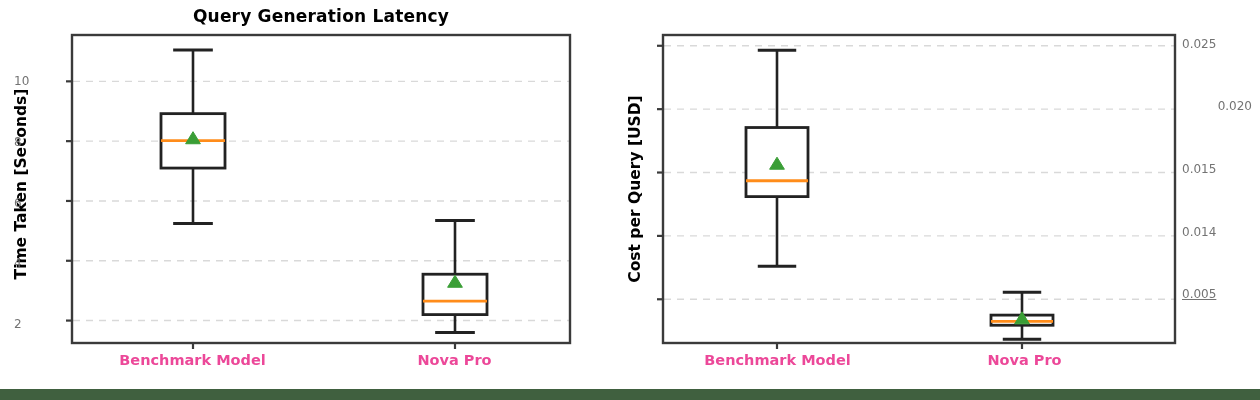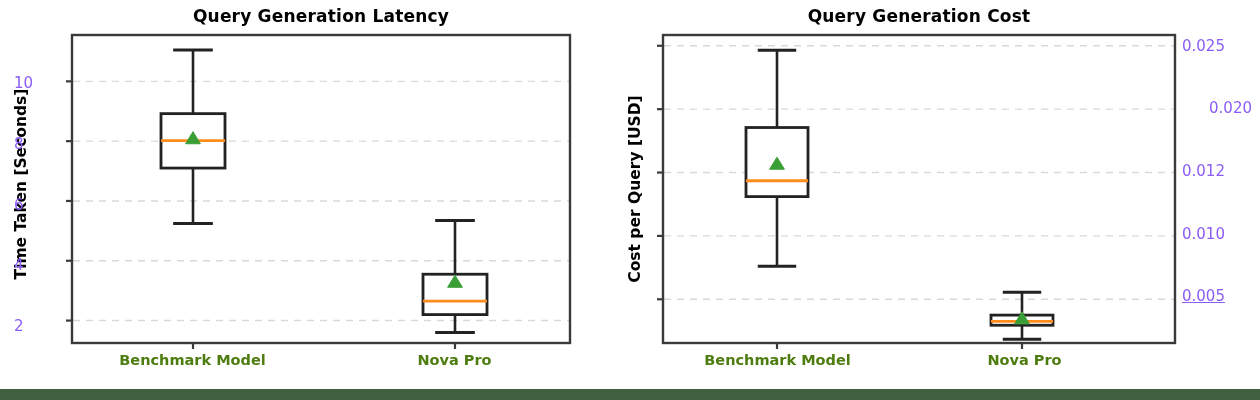--- a/index.html
+++ b/index.html
@@ -60,33 +60,33 @@
   .axis-label-right {
     left: 520px;
     top: 180px;
     width: 230px;
     text-align: center;
     transform: rotate(-90deg);
   }
 
   .ytick {
     position: absolute;
-    font-size: 15px;
-    color: #8b5cf6;
+    font-size: 12px;
+    color: #737373;
     white-space: nowrap;
   }
   .ytick-left  { width: 46px; left: 14px; }
   .ytick-right { text-align: left;  width: 70px; left: 1182px; }
 
   .xtick {
     position: absolute;
     top: 352px;
     font-size: 14.5px;
     font-weight: bold;
-    color: #4d7c0f;
+    color: #ec4899;
     text-align: center;
     white-space: nowrap;
   }
 
   svg.plot { position: absolute; left: 0; top: 0; overflow: visible; }
 
   .footer-bar {
     position: absolute;
     left: 0;
     bottom: 0;
@@ -144,21 +144,20 @@
           <line x1="435.16" x2="474.84" y1="332.5339805825243" y2="332.5339805825243" stroke="#222222" stroke-width="3"></line>
           <rect x="423" y="274.22330097087377" width="64" height="40.36893203883494" fill="#ffffff" stroke="#222222" stroke-width="2.8"></rect>
           <line x1="423" x2="487" y1="301.13592233009706" y2="301.13592233009706" stroke="#ff8c1a" stroke-width="2.8"></line>
           <polygon points="455,275.21902912621357 447.62,287.2790291262136 462.38,287.2790291262136" fill="#3a9e36" stroke="#3a9e36" stroke-width="1"></polygon>
         </g>
       </svg>
   </div>
 
   <div class="panel panel-right">
 
-    <div class="chart-title">Query Generation Cost</div>
 
     <svg class="plot" id="svg-cost" width="630" height="390">
         <line x1="34" x2="544" y1="299.2716049382716" y2="299.2716049382716" stroke="#d9d9d9" stroke-width="1.4" stroke-dasharray="7,6"></line>
         <line x1="34" x2="544" y1="235.89711934156378" y2="235.89711934156378" stroke="#d9d9d9" stroke-width="1.4" stroke-dasharray="7,6"></line>
         <line x1="34" x2="544" y1="172.52263374485597" y2="172.52263374485597" stroke="#d9d9d9" stroke-width="1.4" stroke-dasharray="7,6"></line>
         <line x1="34" x2="544" y1="109.14814814814818" y2="109.14814814814818" stroke="#d9d9d9" stroke-width="1.4" stroke-dasharray="7,6"></line>
         <line x1="34" x2="544" y1="45.77366255144034" y2="45.77366255144034" stroke="#d9d9d9" stroke-width="1.4" stroke-dasharray="7,6"></line>
         <line x1="27" x2="33" y1="299.2716049382716" y2="299.2716049382716" stroke="#3a3a3a" stroke-width="2.2"></line>
         <line x1="27" x2="33" y1="235.89711934156378" y2="235.89711934156378" stroke="#3a3a3a" stroke-width="2.2"></line>
         <line x1="27" x2="33" y1="172.52263374485597" y2="172.52263374485597" stroke="#3a3a3a" stroke-width="2.2"></line>
@@ -186,20 +185,20 @@
           <polygon points="392,311.80395061728393 384.62,323.86395061728393 399.38,323.86395061728393" fill="#3a9e36" stroke="#3a9e36" stroke-width="1"></polygon>
         </g>
       </svg>
 
     <div class="xtick" style="left:55px; width:185px;">Benchmark Model</div>
     <div class="xtick" style="left:302px; width:185px;">Nova Pro</div>
   </div>
 
   <div class="ytick ytick-right" style="top:37px;">0.025</div>
   <div class="ytick ytick-right" style="top:99px;text-align:right;">0.020</div>
-  <div class="ytick ytick-right" style="top:162px;">0.012</div>
-  <div class="ytick ytick-right" style="top:225px;">0.010</div>
+  <div class="ytick ytick-right" style="top:162px;">0.015</div>
+  <div class="ytick ytick-right" style="top:225px;">0.014</div>
   <div class="ytick ytick-right" style="top:287px;text-decoration:underline;">0.005</div>
 
   <div class="axis-label axis-label-right">Cost per Query [USD]</div>
 
   <div class="footer-bar" style="background: rgb(64, 96, 63);"></div>
 </div>
 
 </body></html>

